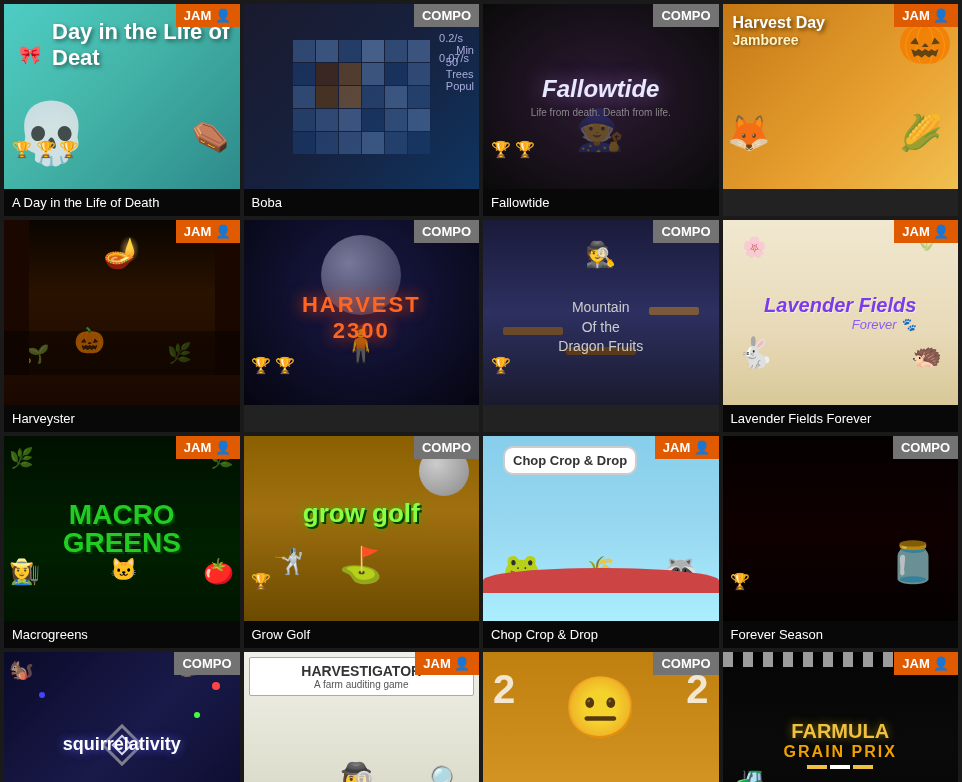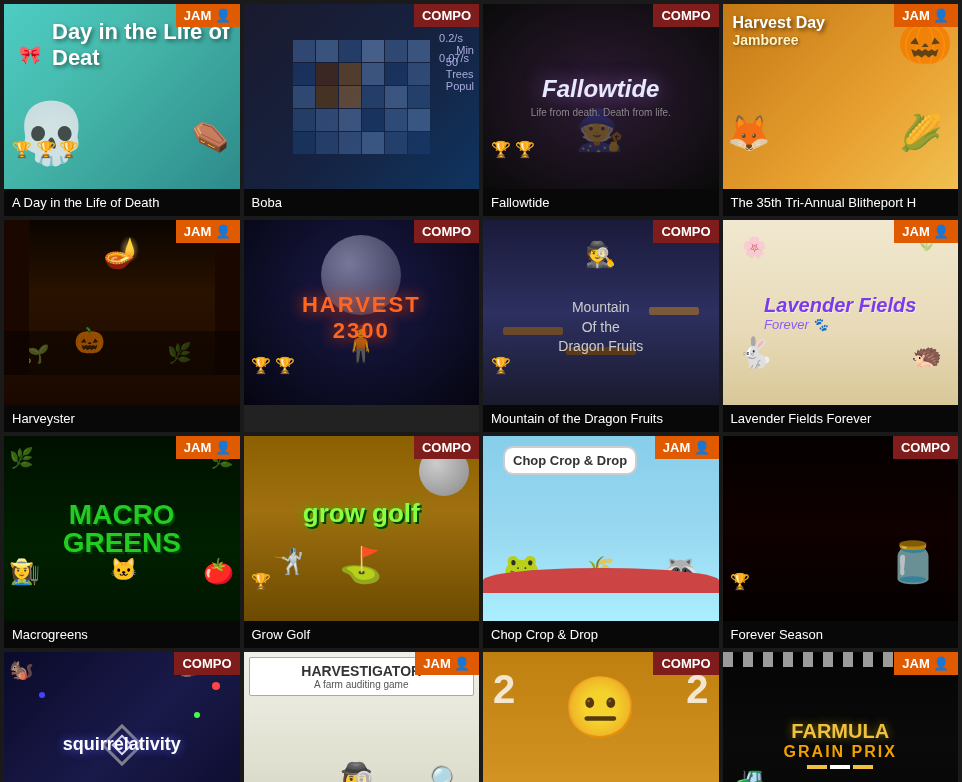--- a/index.html
+++ b/index.html
@@ -53,21 +53,21 @@
       font-size: 13px;
       font-weight: bold;
       color: white;
       z-index: 10;
       display: flex;
       align-items: center;
       gap: 4px;
       justify-content: flex-end;
     }
     .badge-jam { background: #e05a00; }
-    .badge-compo { background: #7f1d1d; }
+    .badge-compo { background: #737373; }
 
     .card-title {
       background: rgba(0,0,0,0.75);
       color: white;
       padding: 6px 8px;
       font-size: 13px;
       font-weight: normal;
       white-space: nowrap;
       overflow: hidden;
       text-overflow: ellipsis;
@@ -190,21 +190,20 @@
 
         <div style="position:absolute;right:5px;top:10px;font-size:45px;opacity:0.8;">🎃</div>
         <div style="position:absolute;left:5px;bottom:35px;font-size:35px;opacity:0.7;">🦊</div>
         <div style="position:absolute;right:15px;bottom:35px;font-size:35px;opacity:0.6;">🌽</div>
       </div>
     </div>
     <div class="badge badge-jam">
       <span>JAM</span>
       <span>👤</span>
     </div>
-    <div class="card-title">The 35th Tri-Annual Blitheport H</div>
   </div>
 
   <div class="card">
     <div class="card-image bg-harveyster">
       <div style="position:relative;width:100%;height:100%;overflow:hidden;">
         <div style="position:absolute;top:0;left:0;right:0;bottom:0;background:linear-gradient(180deg,#0a0500 0%,#2a1200 40%,#1a0800 100%);"></div>
 
         <div style="position:absolute;top:15px;left:50%;transform:translateX(-50%);font-size:30px;">🪔</div>
         <div style="position:absolute;bottom:50px;left:30%;font-size:25px;">🎃</div>
         <div style="position:absolute;bottom:40px;right:20%;font-size:20px;opacity:0.6;">🌿</div>
@@ -263,33 +262,32 @@
           <div style="font-size:14px;color:#ccc;line-height:1.4;">Mountain<br>Of the<br>Dragon Fruits</div>
         </div>
         <div style="position:absolute;bottom:30px;left:8px;">
           <span style="color:#f0c040;font-size:16px;">🏆</span>
         </div>
       </div>
     </div>
     <div class="badge badge-compo">
       <span>COMPO</span>
     </div>
-    <div class="card-title">Mountain of the Dragon Fruits</div>
   </div>
 
   <div class="card">
     <div class="card-image bg-lavender">
       <div style="position:relative;width:100%;height:100%;overflow:hidden;display:flex;align-items:center;justify-content:center;">
         <div style="position:absolute;top:0;left:0;right:0;bottom:0;background:linear-gradient(180deg,#f0e8d0 0%,#e8dab8 60%,#d8c898 100%);"></div>
 
         <div style="position:absolute;bottom:35px;left:15px;font-size:30px;">🐇</div>
         <div style="position:absolute;bottom:35px;right:15px;font-size:25px;">🦔</div>
         <div style="position:absolute;top:15px;left:20px;font-size:20px;opacity:0.6;">🌸</div>
         <div style="position:absolute;top:10px;right:20px;font-size:18px;opacity:0.5;">🌷</div>
-        <div style="position:relative;z-index:2;text-align:left;">
+        <div style="position:relative;z-index:2;text-align:right;">
           <div style="font-size:20px;font-style:italic;font-weight:bold;color:#7c3aed;text-shadow:1px 1px 0 rgba(255,255,255,0.5);">Lavender Fields</div>
           <div style="font-size:13px;font-style:italic;color:#8b5cf6;">Forever 🐾</div>
         </div>
       </div>
     </div>
     <div class="badge badge-jam">
       <span>JAM</span>
       <span>👤</span>
     </div>
     <div class="card-title">Lavender Fields Forever</div>

